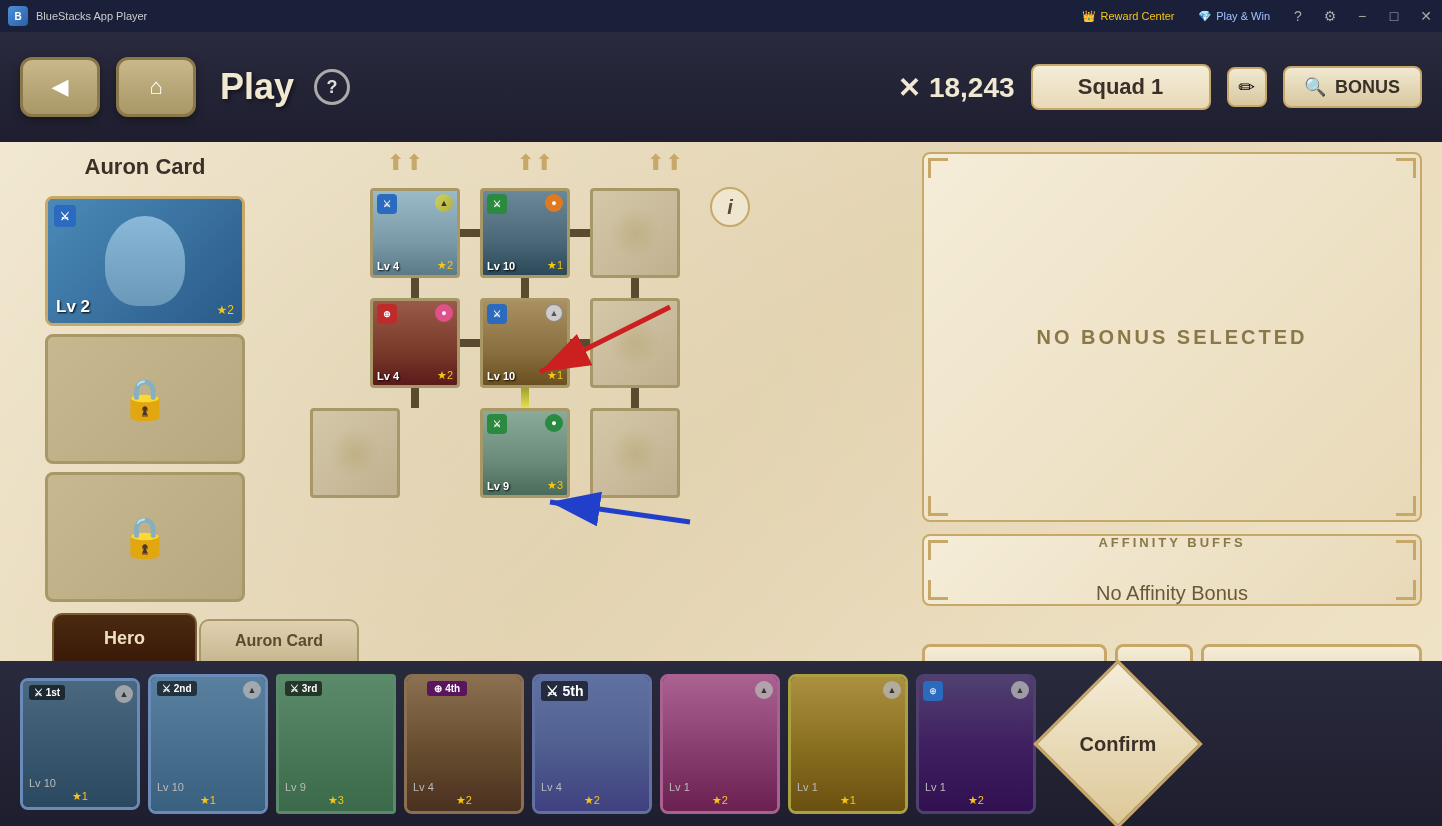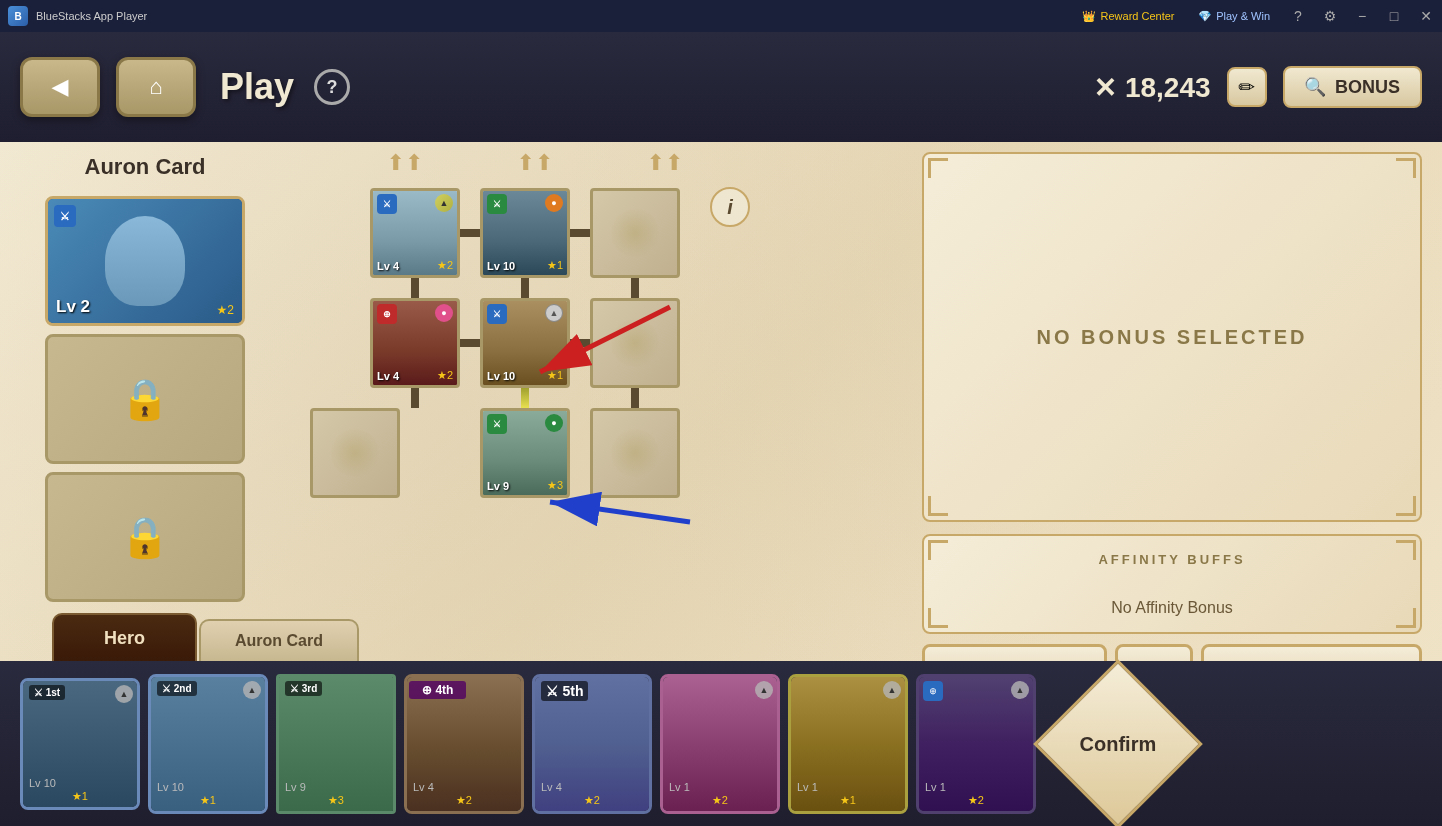--- a/index.html
+++ b/index.html
@@ -238,20 +238,21 @@
     </div>
     <div class="squad-title">Play</div>
     <div class="help-btn">
       <span>?</span>
     </div>
 
     <div class="currency-display">
       <span>✕ 18,243</span>
     </div>
 
+    <div class="squad-name-box">Squad 1</div>
     <div class="edit-btn">
       <span>✏</span>
     </div>
     <div class="bonus-btn">
       <span>🔍</span>
       <span>BONUS</span>
     </div>
   </div>
 
   <div class="sidebar">
@@ -415,27 +416,27 @@
   </div>
 
   <div style="position:absolute;top:120px;right:20px;width:500px;height:370px;background:linear-gradient(135deg,#f5edd8,#e8d9b8);border:2px solid #c8a868;border-radius:8px;display:flex;align-items:center;justify-content:center;">
     <div class="corner-tl"></div>
     <div class="corner-tr"></div>
     <div class="corner-bl"></div>
     <div class="corner-br"></div>
     <span style="font-size:20px;font-weight:bold;color:#8a7848;letter-spacing:3px;">NO BONUS SELECTED</span>
   </div>
 
-  <div style="position:absolute;top:502px;right:20px;width:500px;height:100px;background:linear-gradient(135deg,#f5edd8,#e8d9b8);border:2px solid #c8a868;border-radius:8px;display:flex;flex-direction:column;align-items:center;justify-content:center;gap:8px;">
+  <div style="position:absolute;top:502px;right:20px;width:500px;height:72px;background:linear-gradient(135deg,#f5edd8,#e8d9b8);border:2px solid #c8a868;border-radius:8px;display:flex;flex-direction:column;align-items:center;justify-content:center;gap:8px;">
     <div class="corner-tl"></div>
     <div class="corner-tr"></div>
     <div class="corner-bl"></div>
     <div class="corner-br"></div>
     <div style="font-size:13px;font-weight:bold;color:#8a7848;letter-spacing:3px;">AFFINITY BUFFS</div>
-    <div style="font-size:16px;color:#6a5838;margin-top:24px;">No Affinity Bonus</div>
+    <div style="font-size:20px;color:#6a5838;margin-top:24px;">No Affinity Bonus</div>
   </div>
 
   <div style="position:absolute;top:612px;right:20px;width:500px;height:52px;display:flex;gap:8px;">
     <button style="flex:1;height:52px;background:linear-gradient(180deg,#f5edd8,#e0d0b0);border:3px solid #c8a868;border-radius:8px;font-size:18px;font-weight:bold;color:#3a3028;cursor:pointer;">
       <span>ORDER</span>
     </button>
     <button style="flex:0.4;height:52px;background:linear-gradient(180deg,#f5edd8,#e0d0b0);border:3px solid #c8a868;border-radius:8px;font-size:20px;color:#3a3028;cursor:pointer;">
       <span>▼≡</span>
     </button>
     <button style="flex:1.2;height:52px;background:linear-gradient(180deg,#f5edd8,#e0d0b0);border:3px solid #c8a868;border-radius:8px;font-size:18px;font-weight:bold;color:#3a3028;cursor:pointer;">
@@ -463,21 +464,21 @@
 
     <div style="width:120px;height:140px;background:linear-gradient(135deg,#4a7a5a,#3a6a4a);border:3px solid #5a8a6a;border-radius:4px;position:relative;overflow:hidden;cursor:pointer;flex-shrink:0;">
       <div style="width:100%;height:100%;background:linear-gradient(180deg,#5a8a6a 0%,#4a7a5a 50%,#3a6a4a 100%);"></div>
       <div style="position:absolute;top:4px;left:6px;background:rgba(0,0,0,0.6);color:white;font-size:10px;font-weight:bold;padding:2px 5px;border-radius:3px;">⚔ 3rd</div>
       <div style="position:absolute;bottom:18px;left:6px;color:#bbb;font-size:11px;">Lv 9</div>
       <div style="position:absolute;bottom:4px;left:50%;transform:translateX(-50%);color:#f5c518;font-size:11px;white-space:nowrap;">★3</div>
     </div>
 
     <div style="width:120px;height:140px;background:linear-gradient(135deg,#7a6040,#5a4030);border:3px solid #8a7050;border-radius:8px;position:relative;overflow:hidden;cursor:pointer;flex-shrink:0;">
       <div style="width:100%;height:100%;background:linear-gradient(180deg,#8a7050 0%,#6a5030 50%,#4a3020 100%);"></div>
-      <div style="position:absolute;top:4px;left:2px;background:rgba(80,0,100,0.8);color:white;font-size:12px;font-weight:bold;padding:2px 13px;border-radius:3px;">⊕ 4th</div>
+      <div style="position:absolute;top:4px;left:20px;background:rgba(80,0,100,0.8);color:white;font-size:10px;font-weight:bold;padding:2px 7px;border-radius:3px;">⊕ 4th</div>
       <div style="position:absolute;bottom:18px;left:6px;color:#bbb;font-size:11px;">Lv 4</div>
       <div style="position:absolute;bottom:4px;left:50%;transform:translateX(-50%);color:#f5c518;font-size:11px;white-space:nowrap;">★2</div>
     </div>
 
     <div style="width:120px;height:140px;background:linear-gradient(135deg,#506090,#405080);border:3px solid #6070a0;border-radius:8px;position:relative;overflow:hidden;cursor:pointer;flex-shrink:0;">
       <div style="width:100%;height:100%;background:linear-gradient(180deg,#6070a0 0%,#506090 50%,#404080 100%);"></div>
       <div style="position:absolute;top:4px;left:6px;background:rgba(0,0,0,0.6);color:white;font-size:14px;font-weight:bold;padding:2px 5px;border-radius:3px;text-align:center;">⚔ 5th</div>
       <div style="position:absolute;bottom:18px;left:6px;color:#bbb;font-size:11px;">Lv 4</div>
       <div style="position:absolute;bottom:4px;left:50%;transform:translateX(-50%);color:#f5c518;font-size:11px;white-space:nowrap;">★2</div>
     </div>

